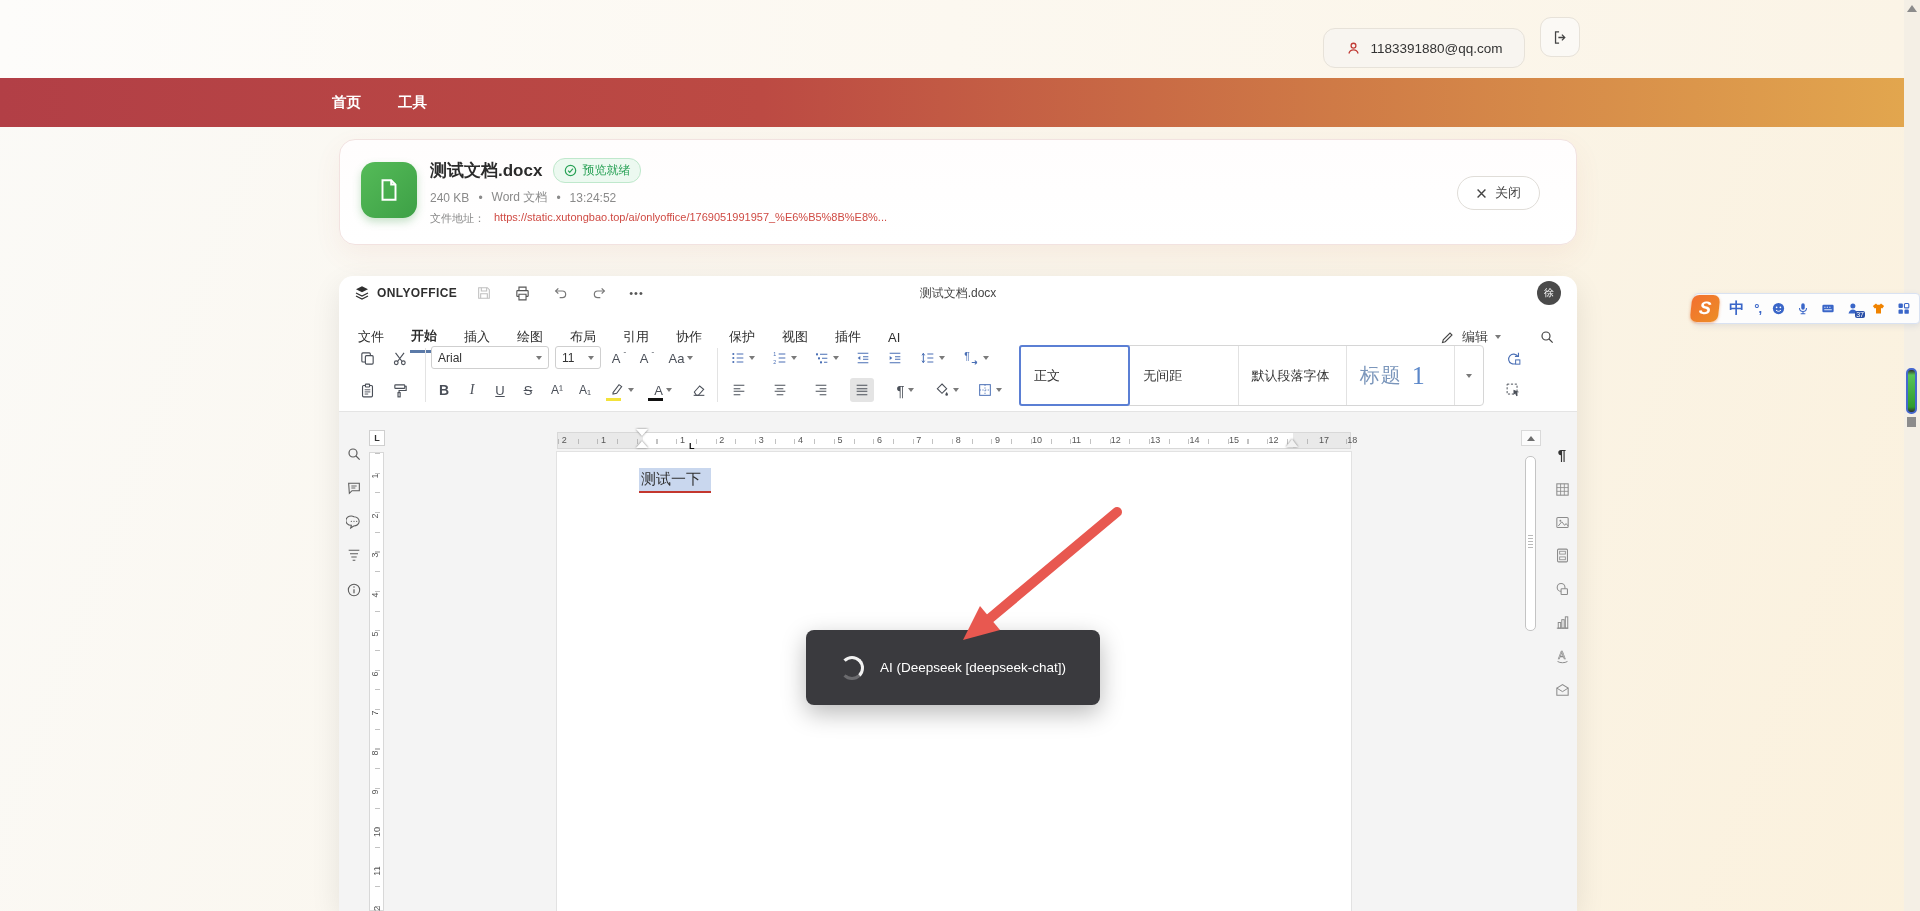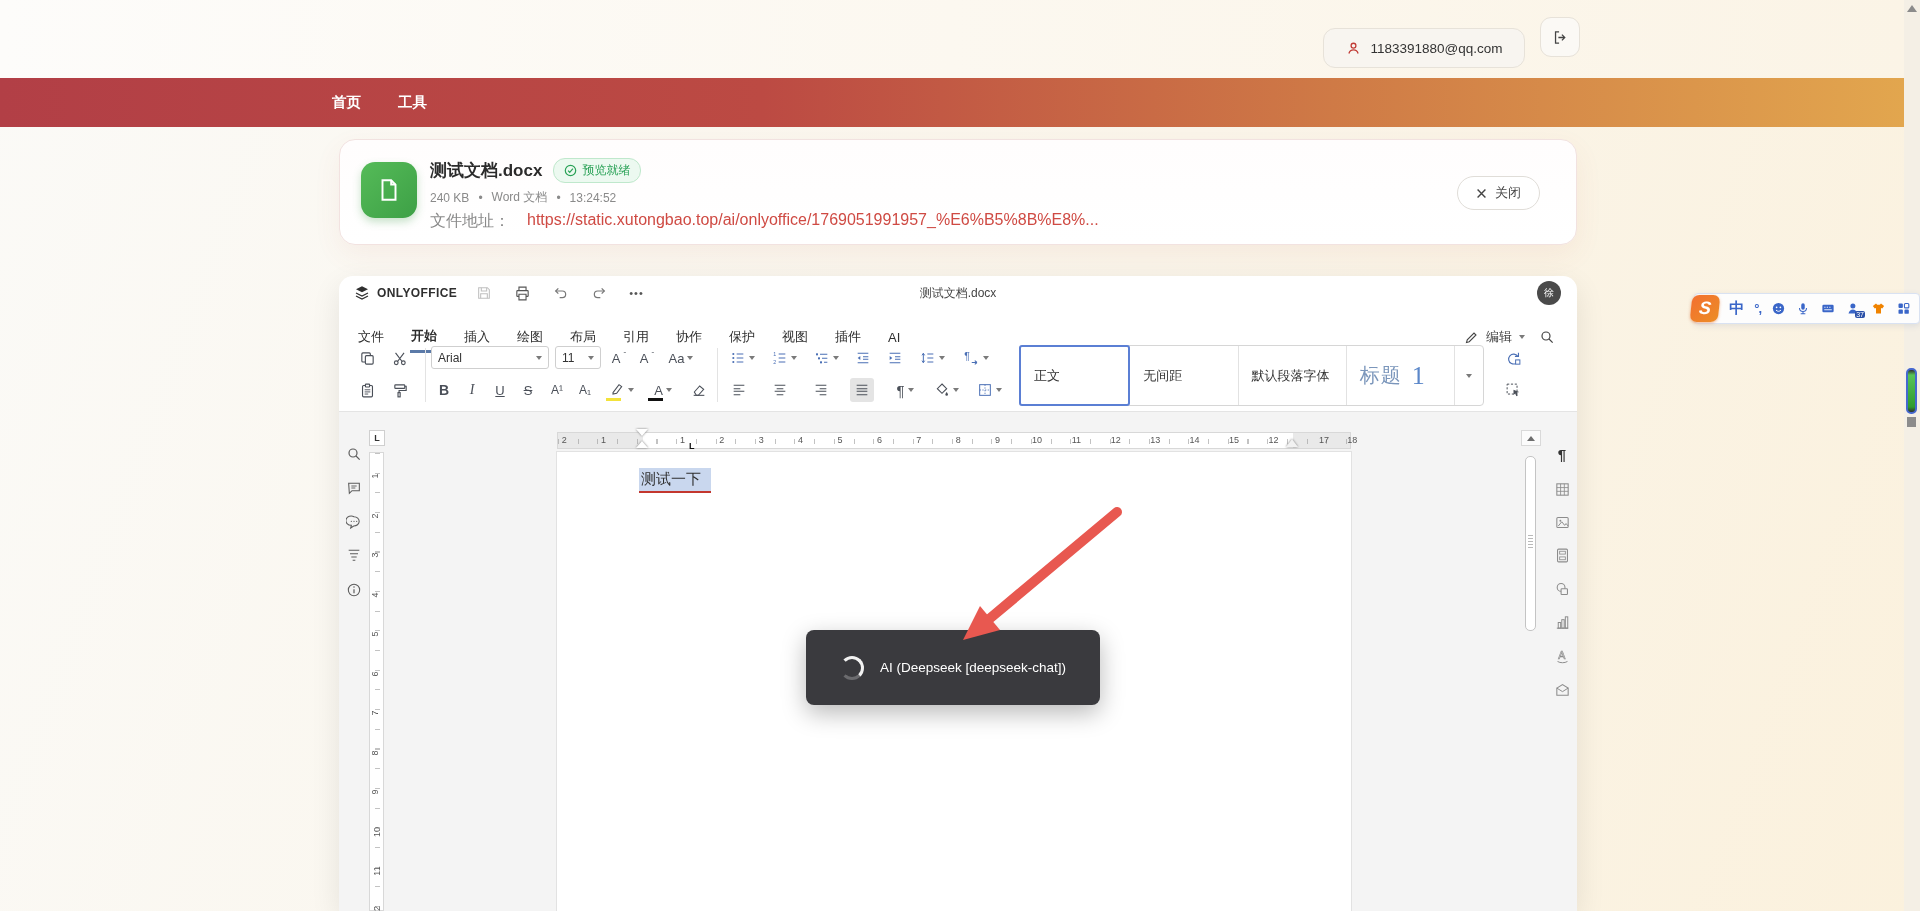--- a/index.html
+++ b/index.html
@@ -42,22 +42,22 @@
     background:linear-gradient(135deg,#55bb58,#3da046); color:#fff;
     display:flex; align-items:center; justify-content:center;
     box-shadow:0 4px 9px rgba(70,160,80,.3); }
   .fc-title-row { position:absolute; left:90px; top:18px; display:flex; align-items:center; gap:11px; }
   .fc-name { font-size:17px; font-weight:bold; color:#2b2b2b; }
   .fc-badge { display:flex; align-items:center; gap:5px; background:#ecf9f0;
     border:1px solid #bfe8cc; color:#2aa257; font-size:12px; border-radius:12px;
     padding:3px 10px; }
   .fc-meta { position:absolute; left:90px; top:49px; font-size:12px; color:#8a8a8a;
     display:flex; gap:9px; align-items:center; }
-  .fc-url { position:absolute; left:90px; top:71px; font-size:16px; color:#8a8a8a;
-    display:flex; gap:17px; }
+  .fc-url { position:absolute; left:90px; top:71px; font-size:11px; color:#8a8a8a;
+    display:flex; gap:9px; }
   .fc-url a { color:#cf4a43; text-decoration:none; }
   .fc-close { position:absolute; right:36px; top:36px; height:34px; padding:0 18px;
     border:1px solid #e0ddd8; border-radius:18px; background:#fff;
     display:flex; align-items:center; gap:8px; font-size:13px; color:#444; }
 
   
   .editor { position:absolute; left:339px; top:276px; width:1238px; height:635px;
     background:#fff; border-radius:14px 14px 0 0; box-shadow:0 10px 30px rgba(0,0,0,.09); }
 
   .ed-top { position:absolute; left:0; top:0; width:100%; height:34px;
@@ -69,21 +69,21 @@
     line-height:34px; font-size:12px; color:#444; pointer-events:none; }
   .ed-avatar { position:absolute; right:16px; top:5px; width:24px; height:24px; border-radius:50%;
     background:#4a4a4a; color:#fff; font-size:10px; display:flex; align-items:center;
     justify-content:center; }
 
   .ed-tabs { position:absolute; left:0; top:46px; width:100%; height:30px;
     display:flex; align-items:center; gap:25px; padding:0 18px; font-size:13px; color:#2e2e2e; }
   .ed-tab { padding:5px 1px; }
   .ed-tab.active { border-bottom:3px solid #5b7aa8; font-weight:bold; }
   .ed-tabs-right { position:absolute; right:22px; top:0; height:30px; display:flex;
-    align-items:center; gap:14px; color:#444; font-size:13px; }
+    align-items:center; gap:38px; color:#444; font-size:13px; }
   .mode-btn { display:flex; align-items:center; gap:7px; }
 
   .ed-ribbon { position:absolute; left:0; top:64px; width:100%; height:72px;
     border-bottom:1px solid #e4e4e4; font-size:12px; color:#444; }
   .rb { position:absolute; height:24px; display:flex; align-items:center; justify-content:center;
     gap:3px; color:#4a4f58; border-radius:3px; }
   .row1 { top:6px; } .row2 { top:38px; }
   .rb.active { background:#e4e4e4; }
   .vsep { position:absolute; top:8px; width:1px; height:54px; background:#e3e3e3; }
   .sel { background:#fff; border:1px solid #cfcfcf; border-radius:3px; height:23px;

